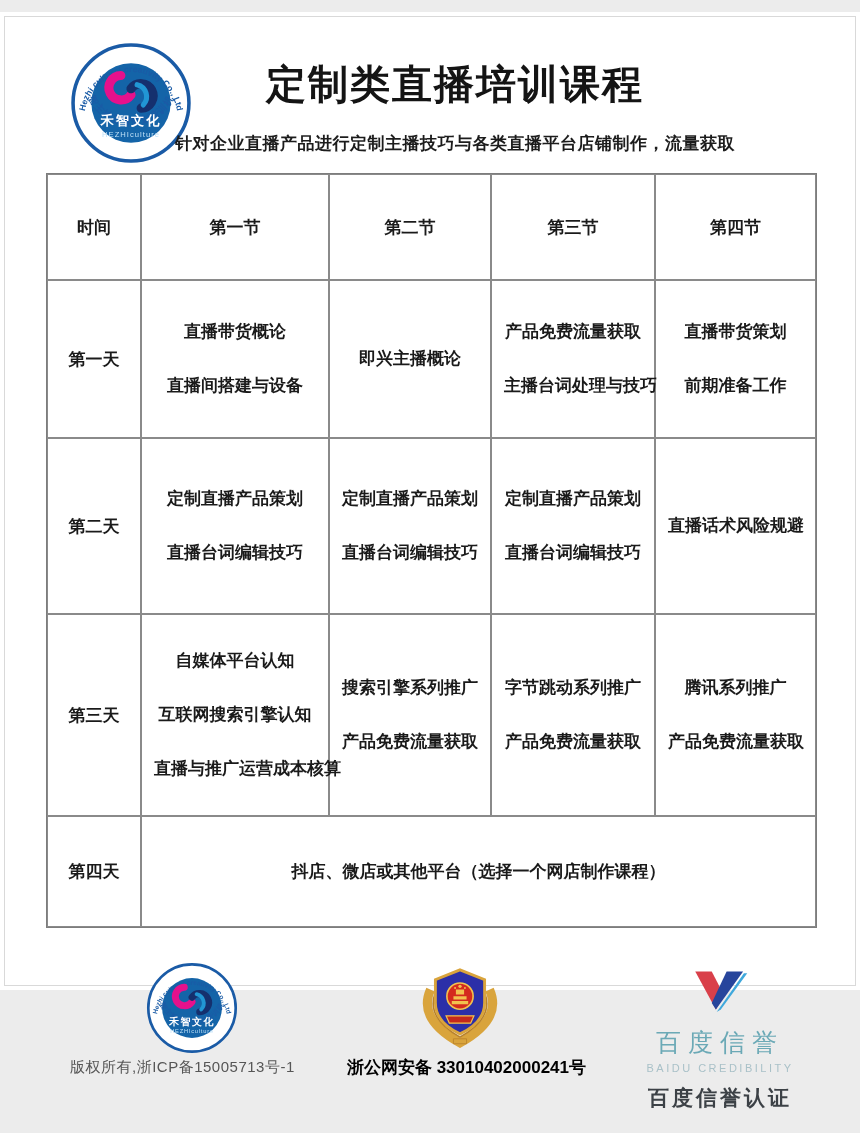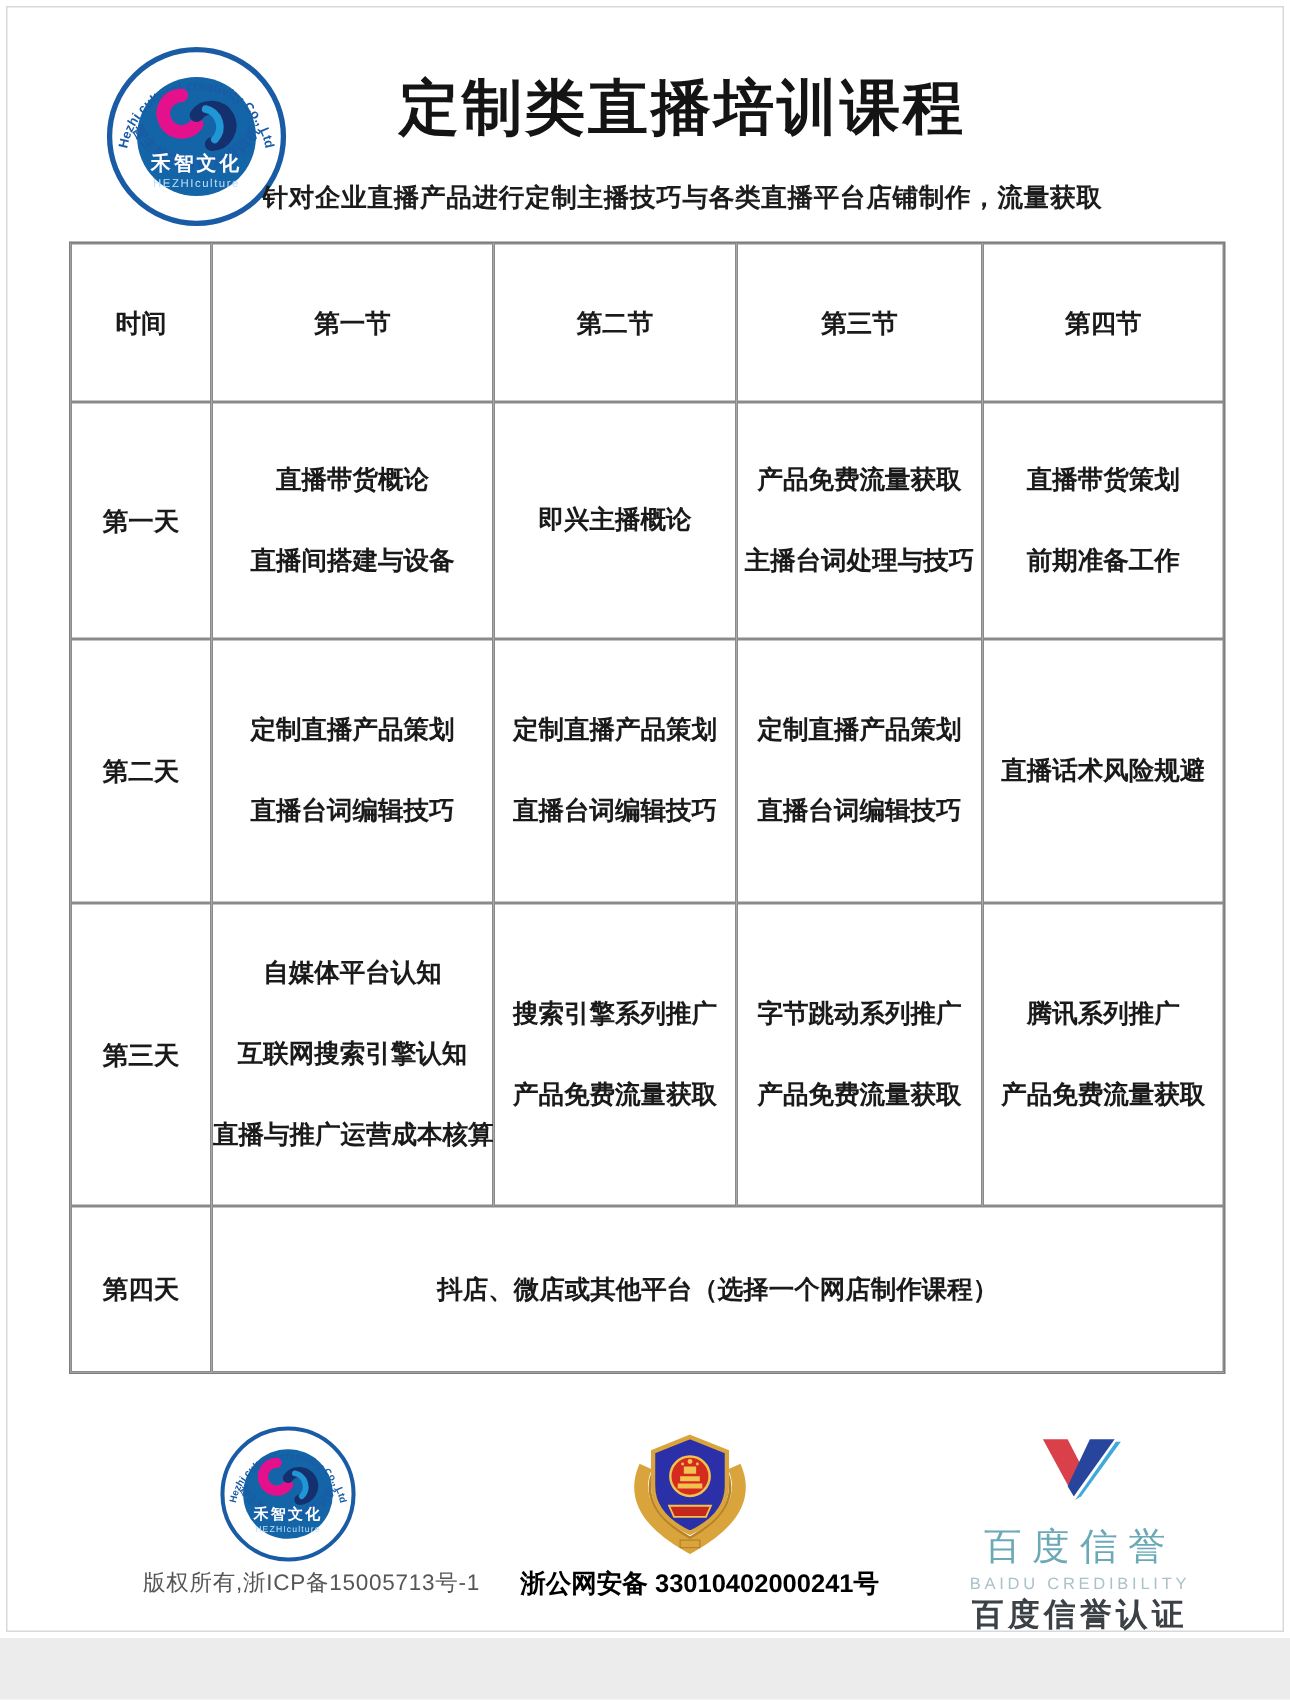--- a/index.html
+++ b/index.html
@@ -3,21 +3,21 @@
 <meta charset="utf-8">
 <style>
   html,body{margin:0;padding:0;}
   body{
     width:860px;height:1133px;
     background:#ececec;
     font-family:"Liberation Sans","DejaVu Sans",sans-serif;
     position:relative;
   }
   .page{
-    position:absolute;left:0;top:0;width:860px;height:1092px;
+    position:absolute;left:0;top:12px;width:860px;height:978px;
     background:#ffffff;box-sizing:border-box;
   }
   .frame{
     position:absolute;left:4px;top:4px;right:4px;bottom:4px;
     border:1px solid #d9d9d9;pointer-events:none;
   }
 
   
   .logo-badge{position:absolute;left:70px;top:30px;width:122px;height:122px;}
   .head-text{position:absolute;left:60px;right:10px;top:50px;text-align:center;}
@@ -33,47 +33,47 @@
   
   table.course{
     position:absolute;left:46px;top:161px;width:769px;
     border-collapse:separate;border-spacing:0;
     border:1px solid #7d7d7d;table-layout:fixed;
   }
   table.course th,table.course td{
     border:1px solid #8a8a8a;
     text-align:center;vertical-align:middle;
     font-size:17px;font-weight:bold;color:#1a1a1a;
-    padding:0;
+    padding:12px;
   }
   tr.r-head{height:106px;}
   tr.r-1{height:158px;}
   tr.r-2{height:176px;}
   tr.r-3{height:202px;}
   tr.r-4{height:111px;}
   .day{font-size:18px;margin-top:27px;}
   .line{line-height:54px;white-space:nowrap;}
   td.merged{text-align:left;padding-left:12px;font-size:18px;}
 
   
   .foot-logo{position:absolute;left:146px;top:950px;width:92px;height:92px;}
   .foot-copy{
-    position:absolute;left:70px;top:1046px;width:250px;text-align:right;
+    position:absolute;left:70px;top:1046px;width:250px;text-align:left;
     font-size:15px;color:#565656;letter-spacing:0.5px;
   }
   .police-badge{position:absolute;left:419px;top:952px;width:82px;height:84px;}
   .foot-police{
     position:absolute;left:336px;top:1044px;width:250px;text-align:right;
     font-size:17px;font-weight:bold;color:#000000;
   }
   .baidu-block{position:absolute;left:630px;top:954px;width:180px;text-align:center;}
   .baidu-v{width:66px;height:54px;display:block;margin:0 auto;}
   .baidu-cn{font-size:25px;color:#6ba9b6;letter-spacing:7px;margin-top:6px;}
   .baidu-en{font-size:11px;color:#a9c1c8;letter-spacing:2.5px;margin-top:3px;}
-  .baidu-cert{font-size:21px;color:#3c4146;letter-spacing:3px;font-weight:bold;}
+  .baidu-cert{font-size:21px;color:#3c4146;letter-spacing:3px;margin-top:10px;font-weight:bold;}
 </style>
 </head>
 <body>
 
 <svg width="0" height="0" style="position:absolute">
   <defs>
     <symbol id="hezhi-logo" viewBox="0 0 120 120">
       <circle cx="60" cy="60" r="57" fill="#ffffff" stroke="#1a5ba6" stroke-width="3.5"></circle>
       <circle cx="60" cy="60" r="39" fill="#1464a8"></circle>
       <path id="arcTop" d="M 15 66 A 46 46 0 0 1 105 66" fill="none"></path>

